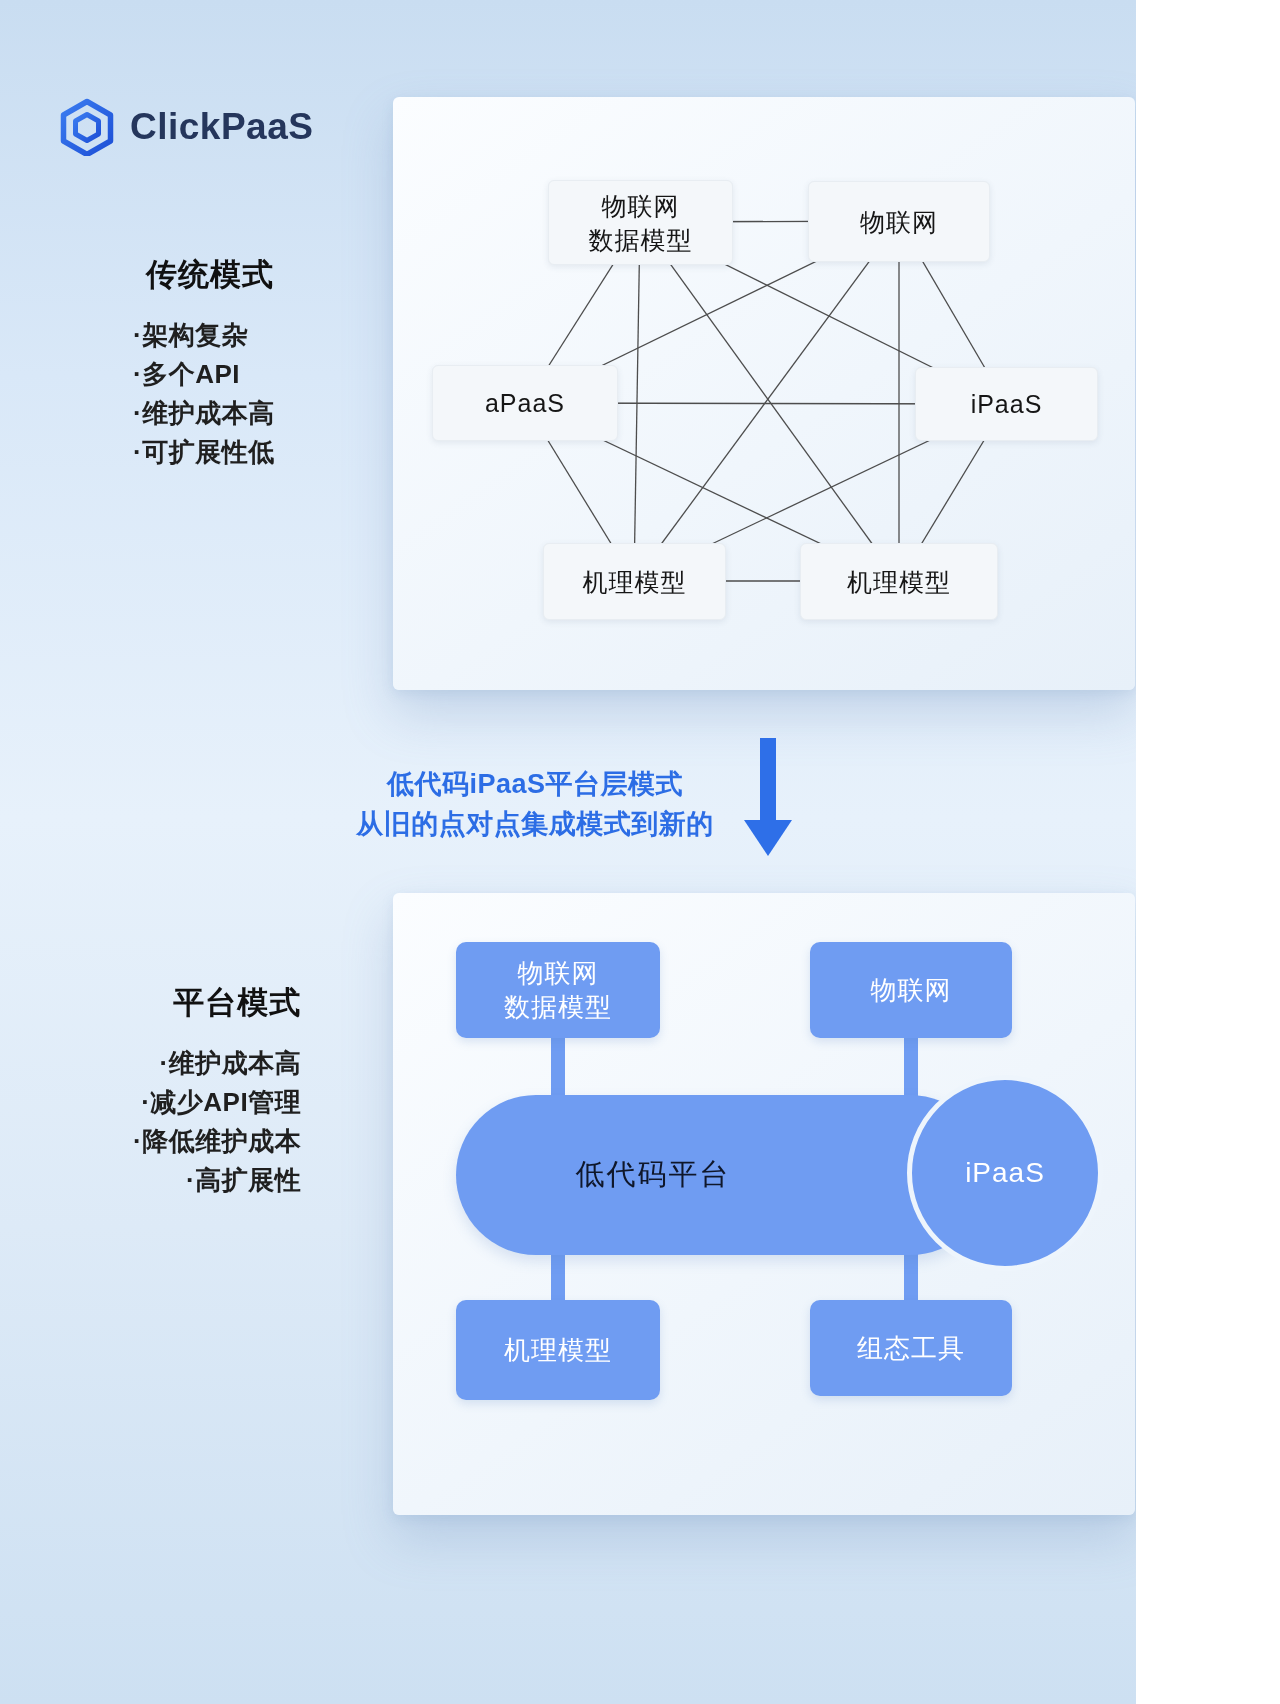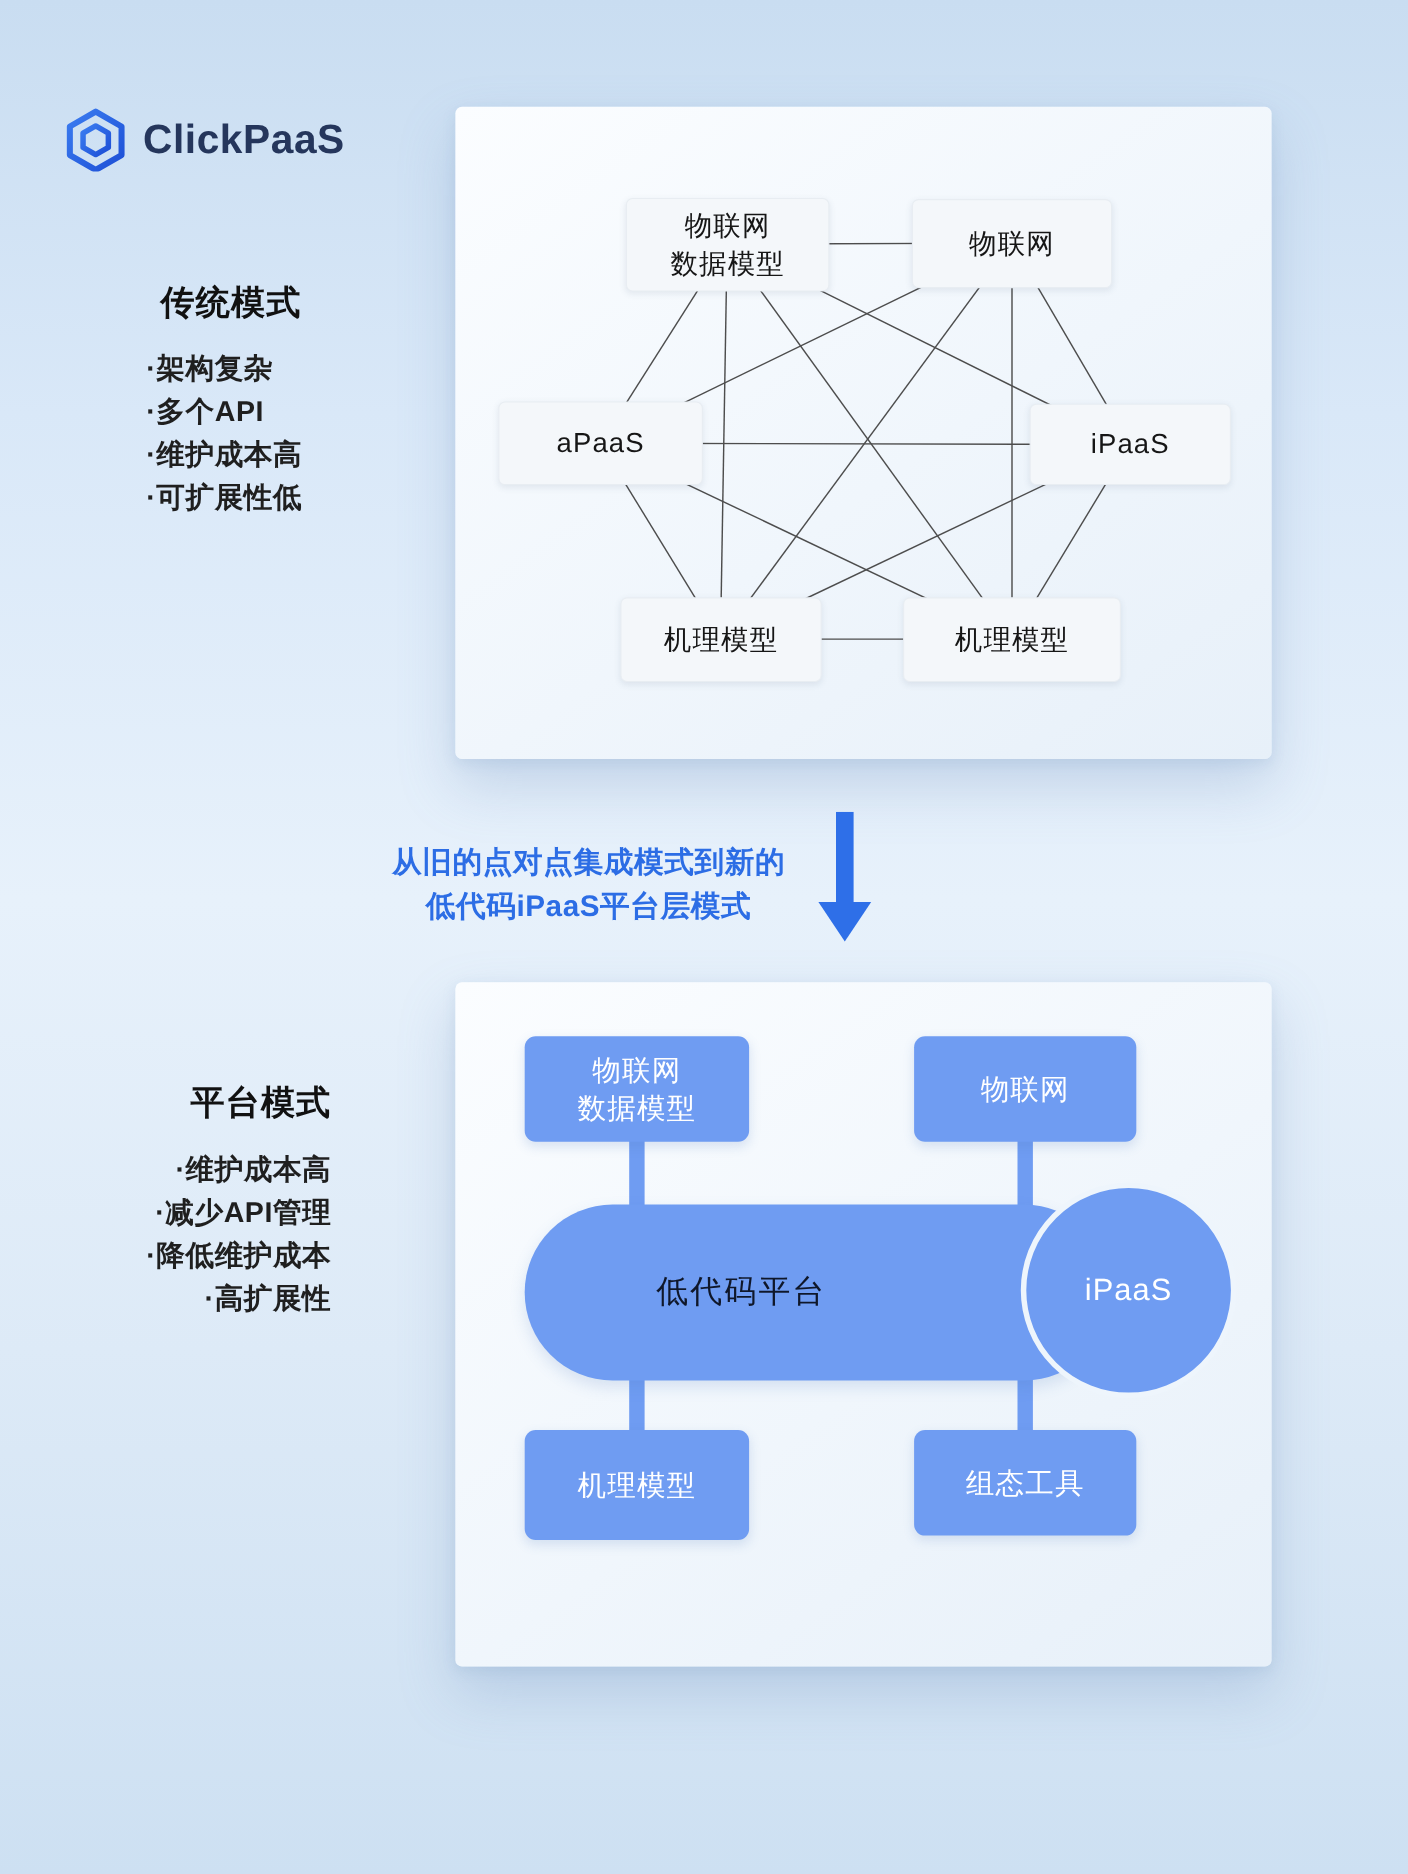--- a/index.html
+++ b/index.html
@@ -3,21 +3,21 @@
 <meta charset="utf-8">
 <style>
   * { margin: 0; padding: 0; box-sizing: border-box; }
   html, body { width: 1280px; }
   body {
     font-family: "Liberation Sans", "DejaVu Sans", sans-serif;
     color: #1a1a1a;
   }
   .page {
     position: relative;
-    width: 1280px;
+    width: 1136px;
     height: 1704px;
     overflow: hidden;
     background: linear-gradient(180deg, #c9ddf1 0%, #d9e8f8 22%, #e7f1fb 48%, #ddeaf7 72%, #cde0f2 100%);
   }
 
   
   .brand {
     position: absolute;
     left: 58px; top: 98px;
     display: flex; align-items: center; gap: 14px;
@@ -44,21 +44,21 @@
     font-size: 26px;
     line-height: 39px;
     color: #1f1f1f;
     letter-spacing: 0.5px;
     font-weight: bold;
   }
 
   
   .panel {
     position: absolute;
-    left: 414px;
+    left: 393px;
     width: 742px;
     border-radius: 6px;
     background: linear-gradient(145deg, #fbfdff 0%, #f0f6fc 55%, #e7f0f9 100%);
     box-shadow: 0 24px 50px rgba(110,145,190,0.28), 0 4px 12px rgba(110,145,190,0.15);
     padding-left: 32px;
   }
   .panel-top { top: 97px; height: 593px; }
   .panel-bottom { top: 893px; height: 622px; }
 
   
@@ -217,22 +217,22 @@
     <div class="node n-iotdm">物联网
 数据模型</div>
     <div class="node n-iot">物联网</div>
     <div class="node n-apaas">aPaaS</div>
     <div class="node n-ipaas">iPaaS</div>
     <div class="node n-mechl">机理模型</div>
     <div class="node n-mechr">机理模型</div>
   </div>
 
   <div class="transition-caption">
+    <div>低代码iPaaS平台层模式</div>
     <div>从旧的点对点集成模式到新的</div>
-    <div>低代码iPaaS平台层模式</div>
   </div>
   <svg class="transition-arrow" viewBox="0 0 56 120">
     <rect x="20" y="0" width="16" height="84" fill="#2e6fe8"></rect>
     <polygon points="4,82 52,82 28,118" fill="#2e6fe8"></polygon>
   </svg>
 
   <div class="side side-bottom">
     <h2>平台模式</h2>
     <div class="bullet">·维护成本高</div>
     <div class="bullet">·减少API管理</div>

